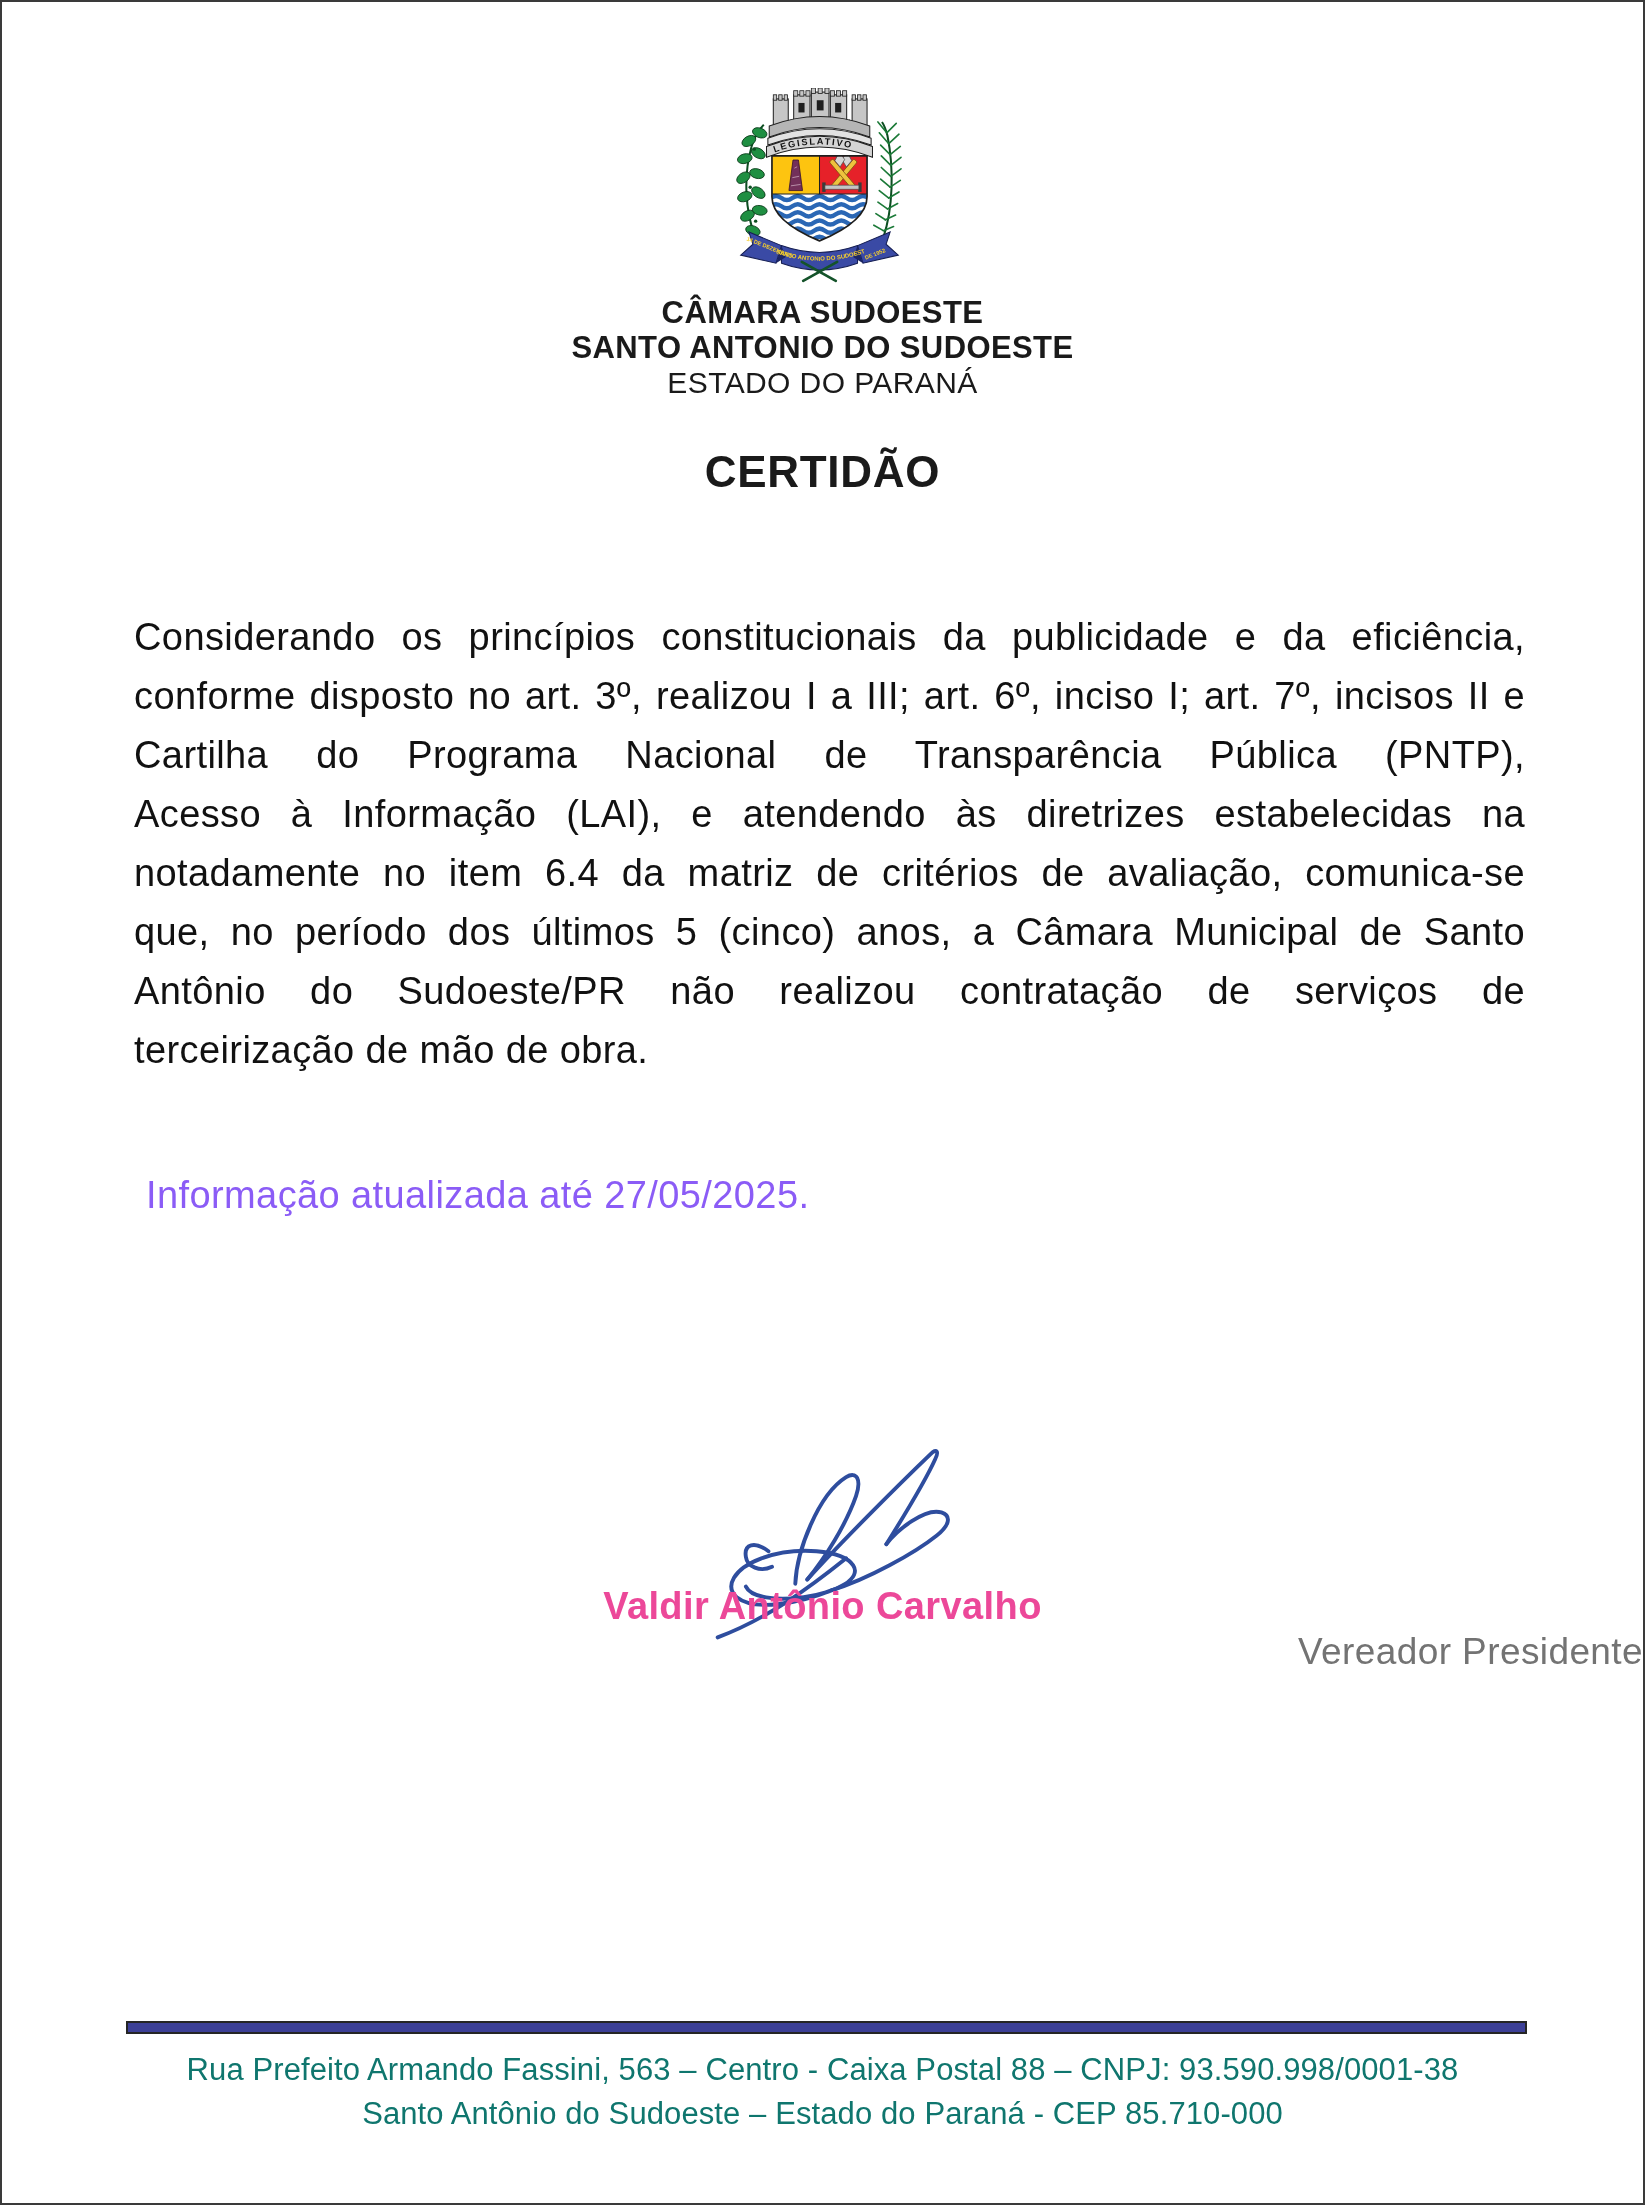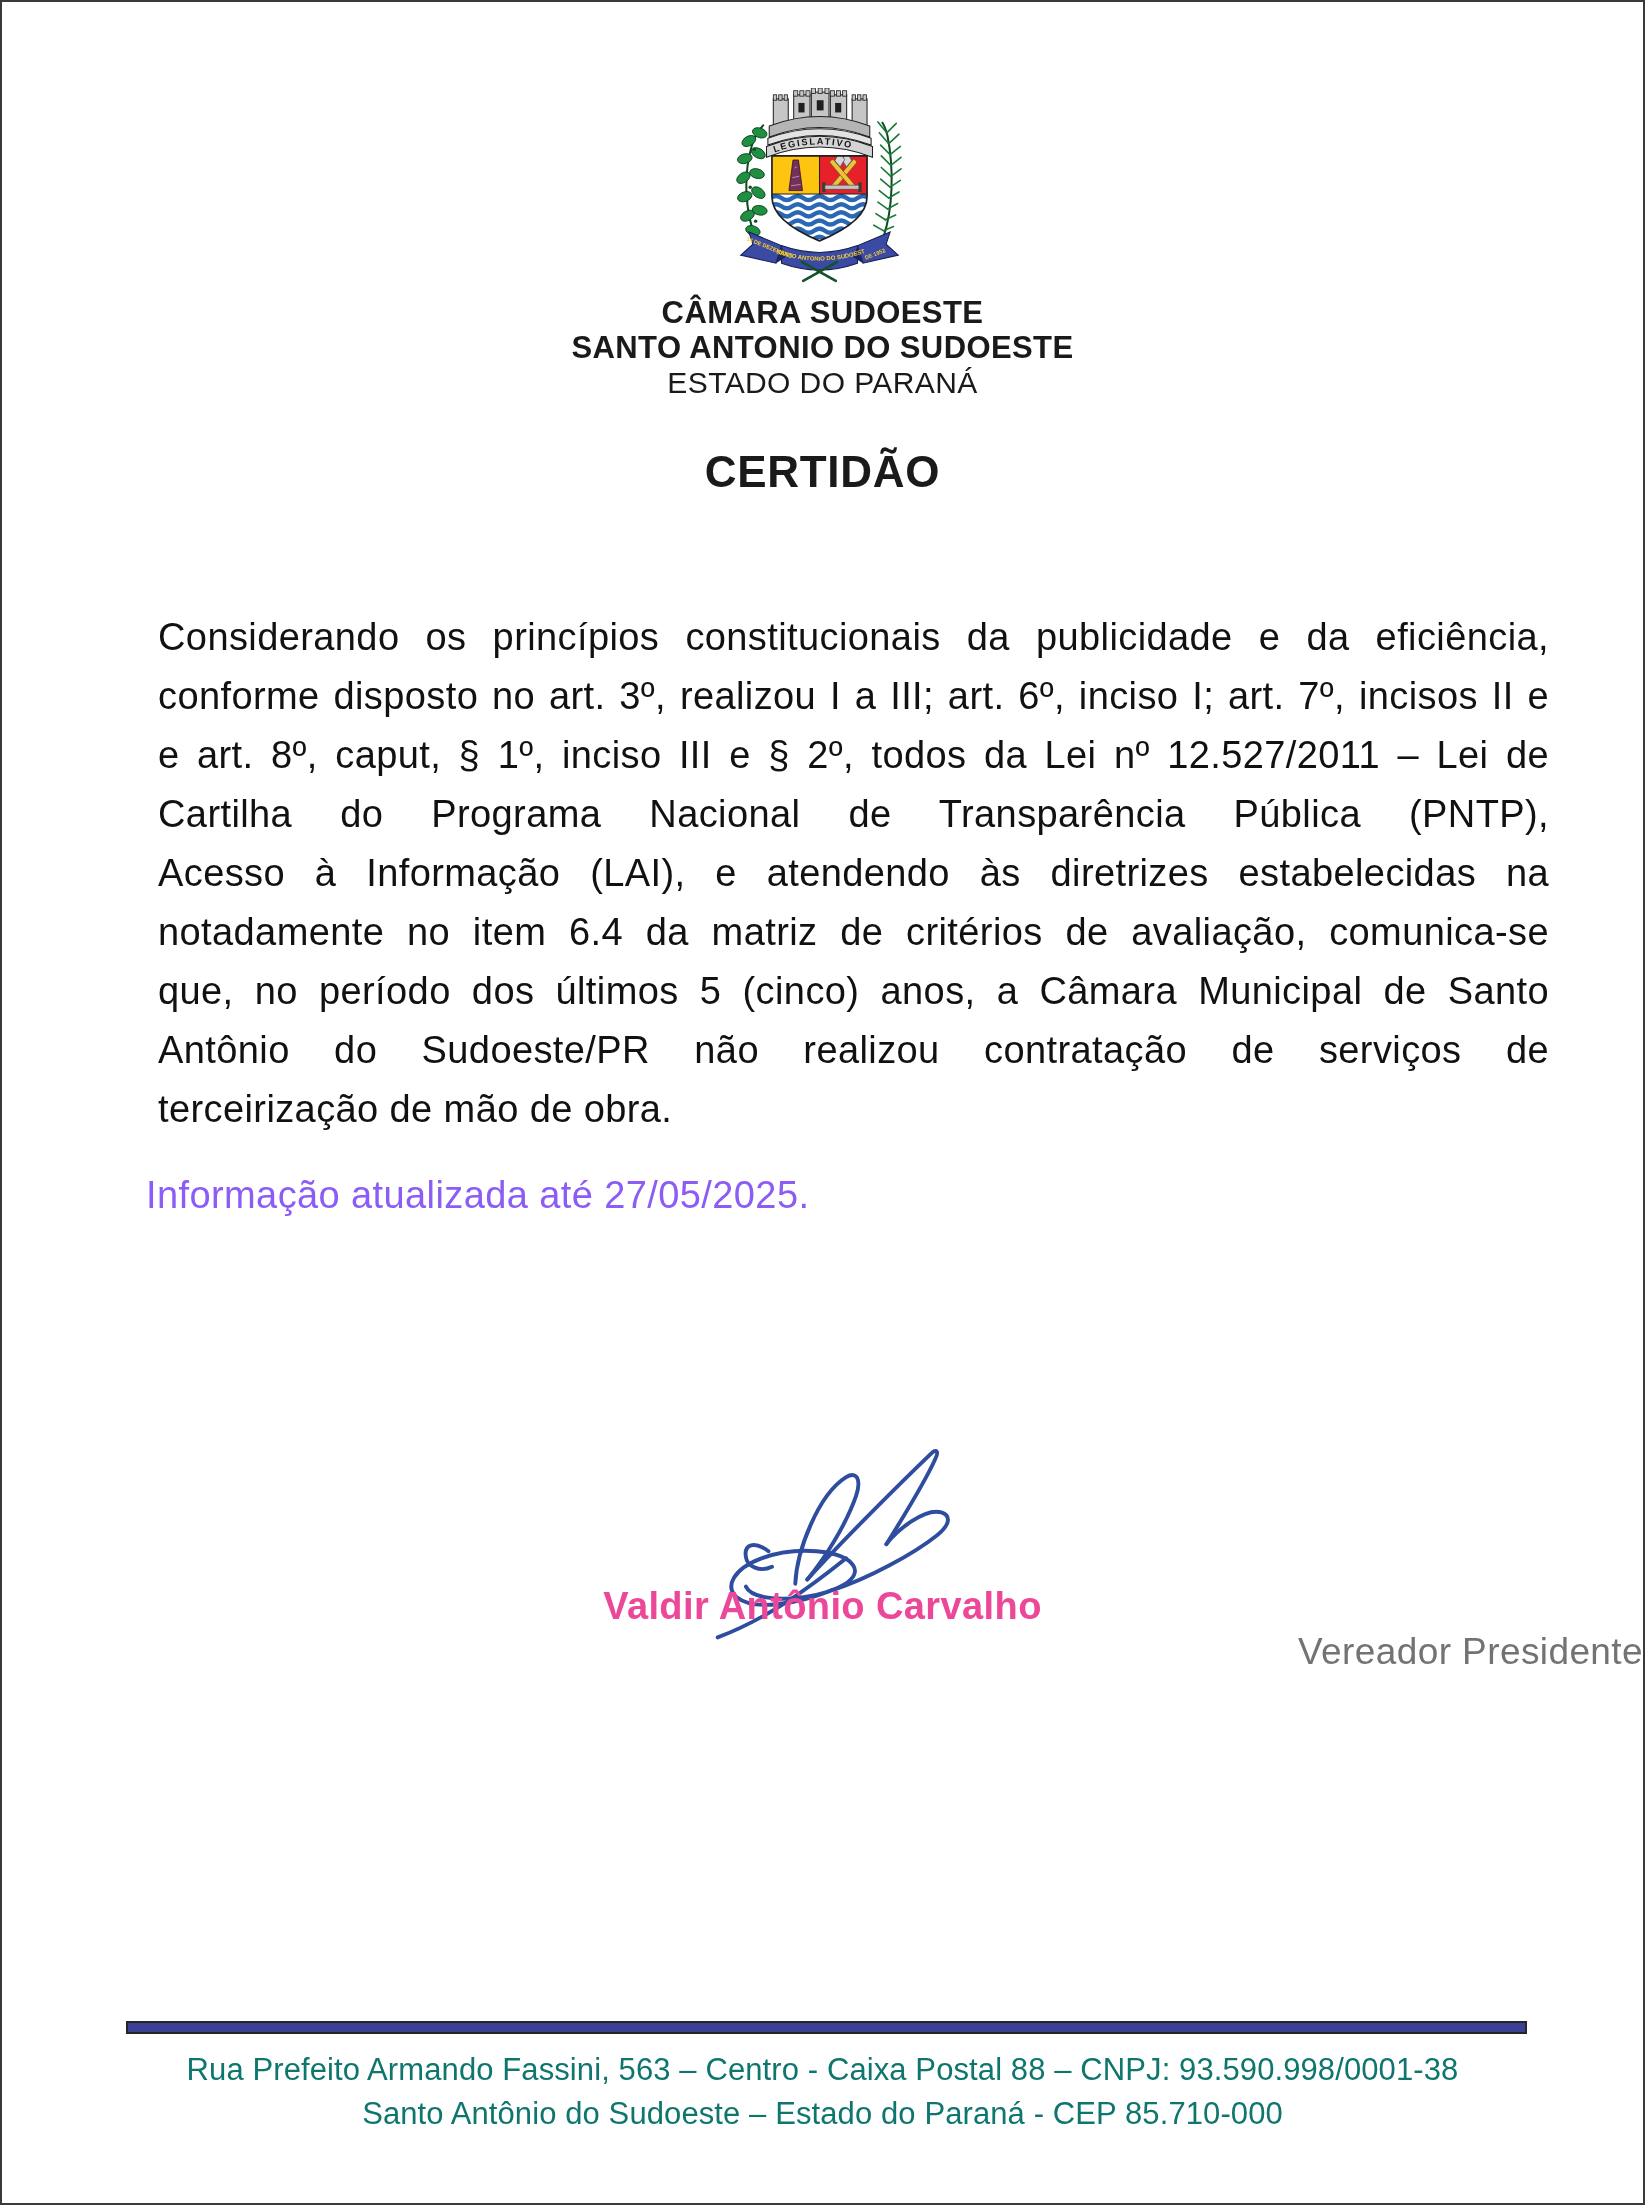--- a/index.html
+++ b/index.html
@@ -17,21 +17,21 @@
   .crest{position:absolute;left:729px;top:86px;width:177px;height:197px;}
   
   .org-header{position:absolute;left:0;top:293px;width:100%;text-align:center;line-height:35px;}
   .org-header .h-bold{font-size:31px;font-weight:bold;letter-spacing:0.4px;}
   .org-header .h-reg{font-size:30px;font-weight:normal;letter-spacing:0.4px;}
   .doc-title{
     position:absolute;left:0;top:445px;width:100%;
     text-align:center;font-size:44px;font-weight:bold;letter-spacing:0.7px;
   }
   
-  .body-block{position:absolute;left:156px;top:606px;width:1391px;}
+  .body-block{position:absolute;left:132px;top:606px;width:1391px;}
   .body-line{
     font-size:38px;letter-spacing:0.4px;line-height:59px;height:59px;
     text-align:justify;text-align-last:justify;white-space:normal;overflow:hidden;
     color:#111;
   }
   .body-line.last{text-align-last:left;}
   .update-line{
     position:absolute;left:144px;top:1164px;width:1391px;
     font-size:38px;letter-spacing:0.4px;line-height:59px;color:#8b5cf6;
   }
@@ -230,21 +230,20 @@
     <div class="h-bold">CÂMARA SUDOESTE</div>
     <div class="h-bold">SANTO ANTONIO DO SUDOESTE</div>
     <div class="h-reg">ESTADO DO PARANÁ</div>
   </div>
 
   <div class="doc-title">CERTIDÃO</div>
 
   <div class="body-block">
     <div class="body-line">Considerando os princípios constitucionais da publicidade e da eficiência,</div>
     <div class="body-line">conforme disposto no art. 3º, realizou I a III; art. 6º, inciso I; art. 7º, incisos II e VI;</div>
-    <div class="body-line">e art. 8º, caput, § 1º, inciso III e § 2º, todos da Lei nº 12.527/2011 – Lei de</div>
     <div class="body-line">Cartilha do Programa Nacional de Transparência Pública (PNTP),</div>
     <div class="body-line">Acesso à Informação (LAI), e atendendo às diretrizes estabelecidas na</div>
     <div class="body-line">notadamente no item 6.4 da matriz de critérios de avaliação, comunica-se</div>
     <div class="body-line">que, no período dos últimos 5 (cinco) anos, a Câmara Municipal de Santo</div>
     <div class="body-line">Antônio do Sudoeste/PR não realizou contratação de serviços de</div>
     <div class="body-line last">terceirização de mão de obra.</div>
   </div>
 
   <div class="update-line">Informação atualizada até 27/05/2025.</div>
 

